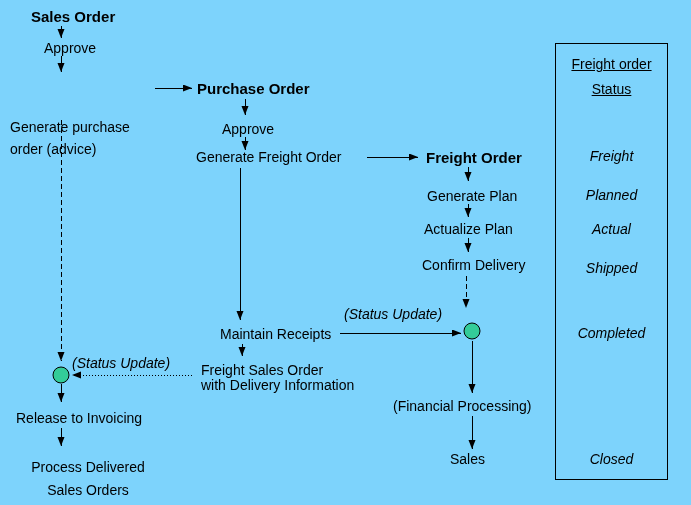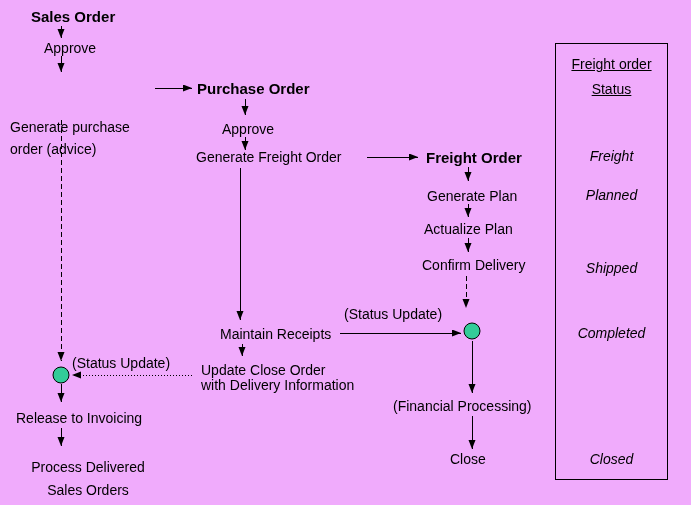--- a/index.html
+++ b/index.html
@@ -1,23 +1,23 @@
 <!DOCTYPE html>
 <html><head>
 <meta charset="utf-8">
 <style>
   html,body{margin:0;padding:0;background:#fff;}
   .canvas{
-    position:relative;width:691px;height:505px;background:#f0abfc;
+    position:relative;width:691px;height:505px;background:#7dd3fc;
     font-family:"Liberation Sans",sans-serif;color:#000;overflow:hidden;
   }
   .overlay{position:absolute;left:0;top:0;}
   .t{position:absolute;font-size:14px;line-height:15px;white-space:nowrap;}
   .b{font-weight:bold;font-size:15px;}
-  .i{}
+  .i{font-style:italic;}
   .ml span{display:block;}
   .lh22{line-height:22px;}
   .lh15{line-height:15px;}
   .lh23{line-height:23px;}
   .center{text-align:center;white-space:normal;}
   .legend-box{
     position:absolute;left:555px;top:43px;width:113px;height:437px;
     border:1px solid #000;box-sizing:border-box;
   }
   .legend-box .lt{
@@ -83,35 +83,36 @@
   <div class="t ml lh23 center" style="left:10px;top:456px;width:156px;">
     <span>Process Delivered</span>
     <span>Sales Orders</span>
   </div>
 
   <div class="t b" style="left:197px;top:81px;">Purchase Order</div>
   <div class="t" style="left:222px;top:122px;">Approve</div>
   <div class="t" style="left:196px;top:150px;">Generate Freight Order</div>
   <div class="t" style="left:204px;top:327px;margin-left:16px;">Maintain Receipts</div>
   <div class="t ml lh15" style="left:201px;top:363px;">
-    <span>Update Close Order</span>
+    <span>Freight Sales Order</span>
     <span>with Delivery Information</span>
   </div>
 
   <div class="t b" style="left:426px;top:150px;">Freight Order</div>
   <div class="t" style="left:427px;top:189px;">Generate Plan</div>
   <div class="t" style="left:424px;top:222px;">Actualize Plan</div>
   <div class="t" style="left:422px;top:258px;">Confirm Delivery</div>
   <div class="t i" style="left:344px;top:307px;">(Status Update)</div>
   <div class="t" style="left:393px;top:399px;">(Financial Processing)</div>
-  <div class="t" style="left:450px;top:452px;">Close</div>
+  <div class="t" style="left:450px;top:452px;">Sales</div>
 
   <div class="legend-box">
     <div class="lt" style="top:12px;">Freight order</div>
     <div class="lt" style="top:37px;">Status</div>
     <div class="ls s0">Freight</div>
     <div class="ls s1">Planned</div>
+    <div class="ls s2">Actual</div>
     <div class="ls s3">Shipped</div>
     <div class="ls s4">Completed</div>
     <div class="ls s5">Closed</div>
   </div>
 
 </div>
 
 </body></html>

